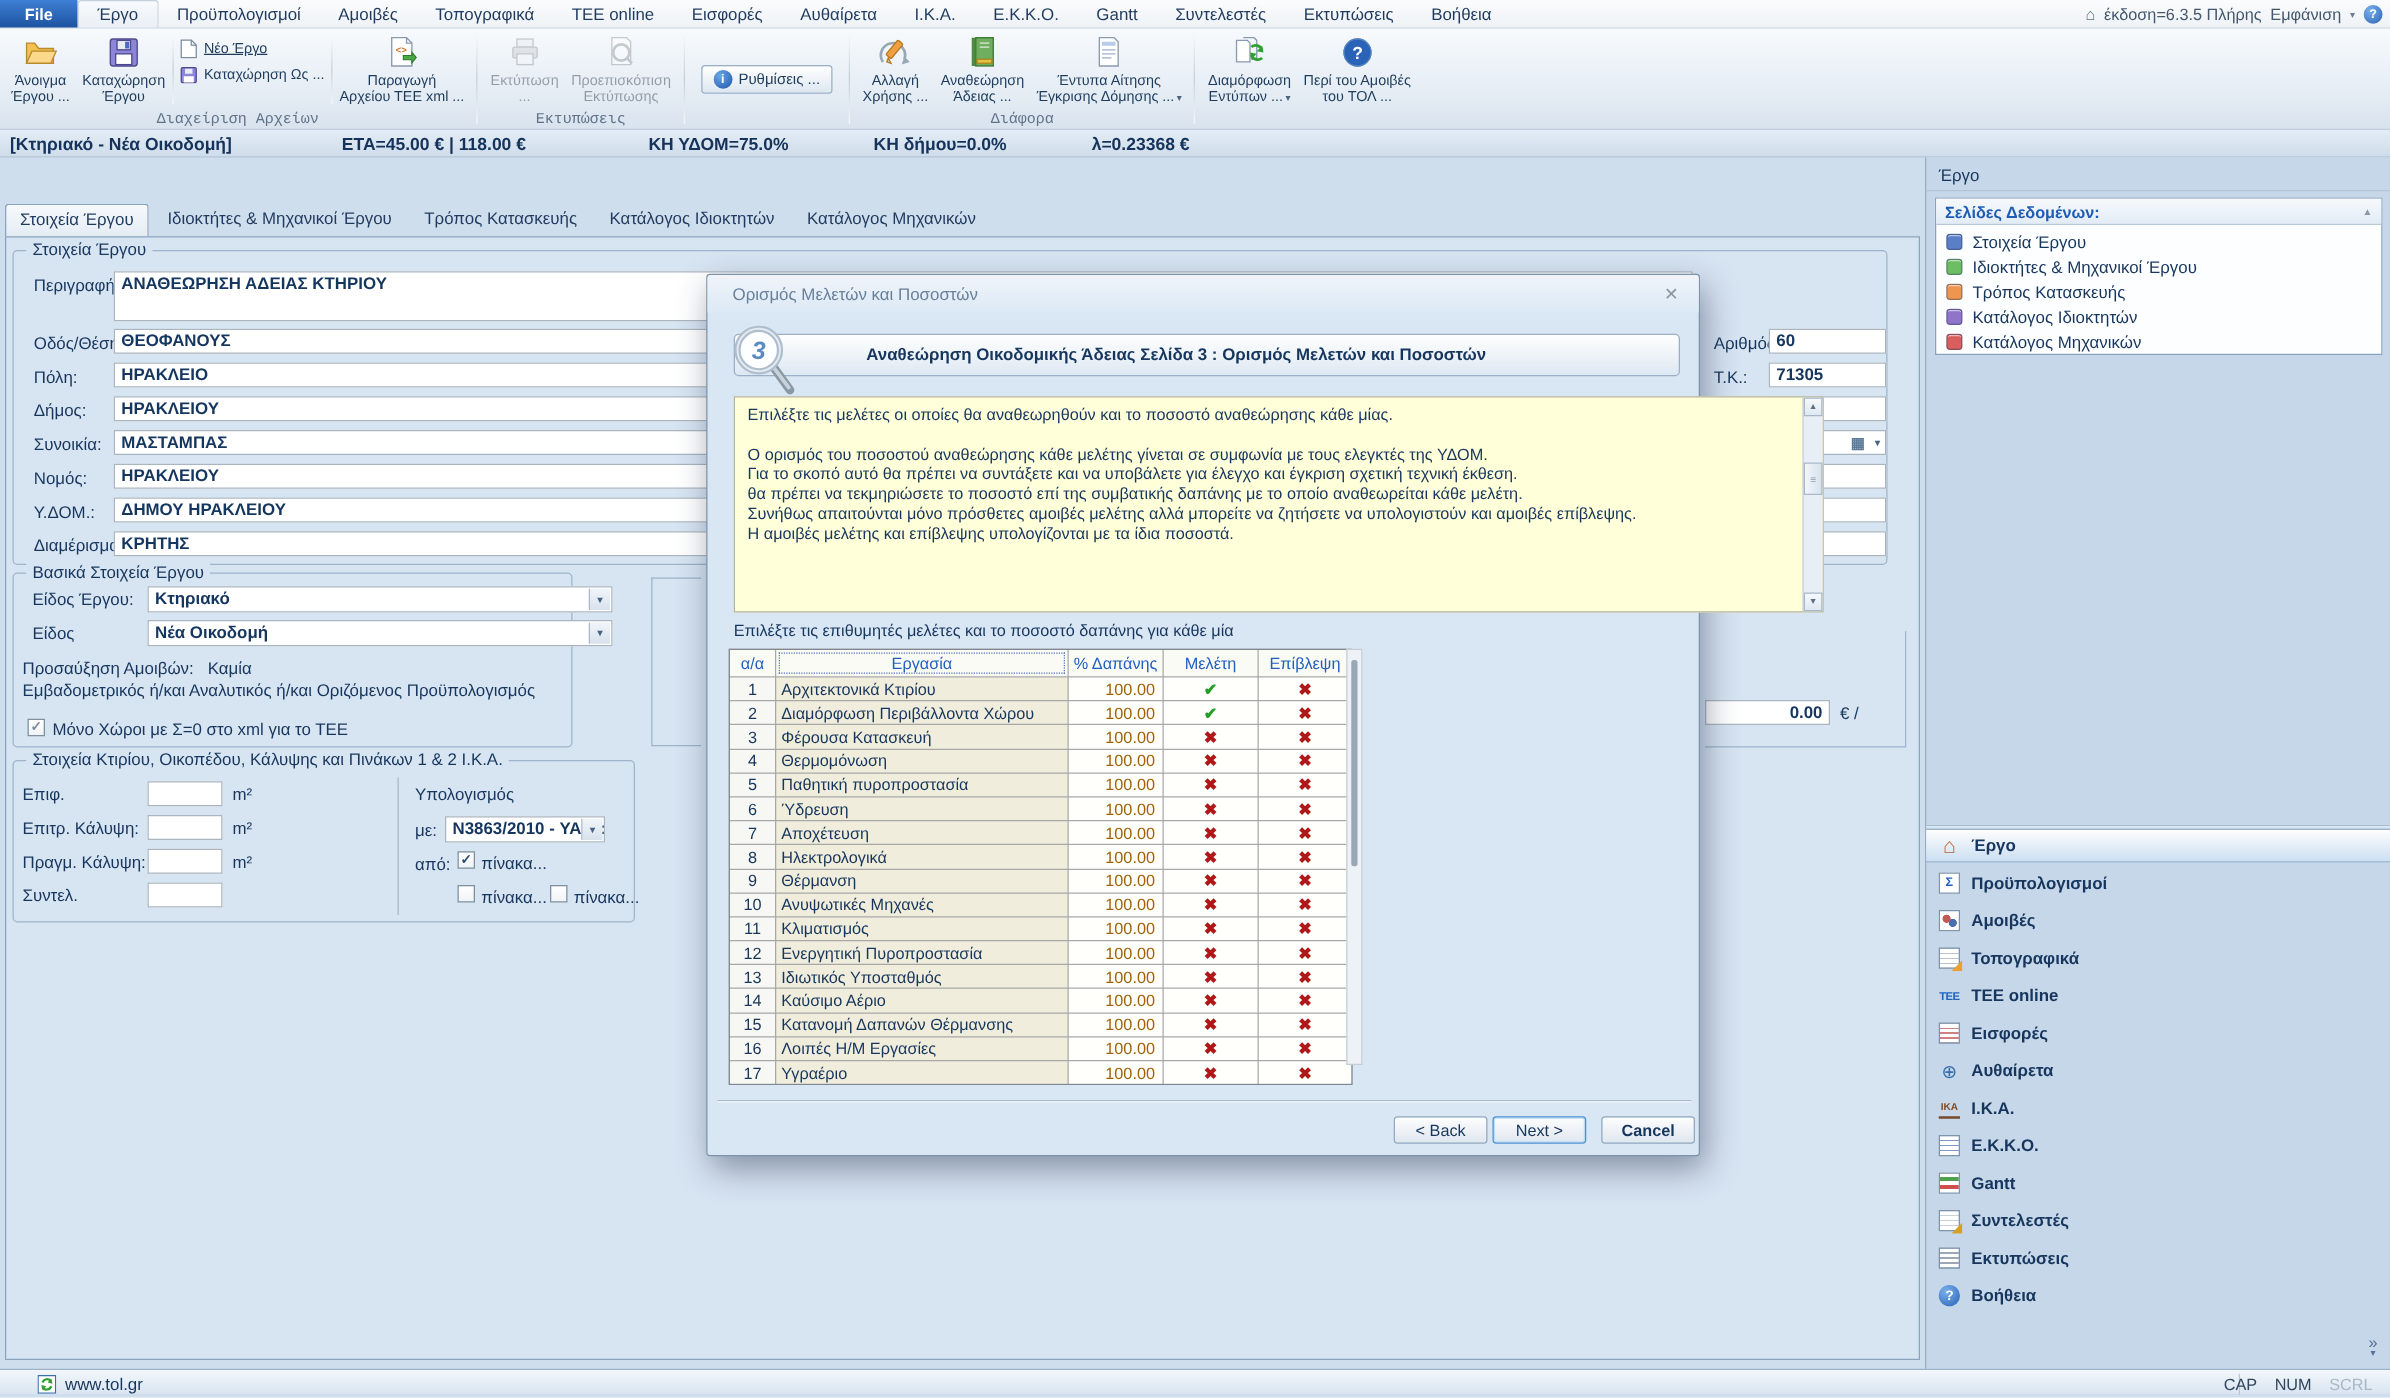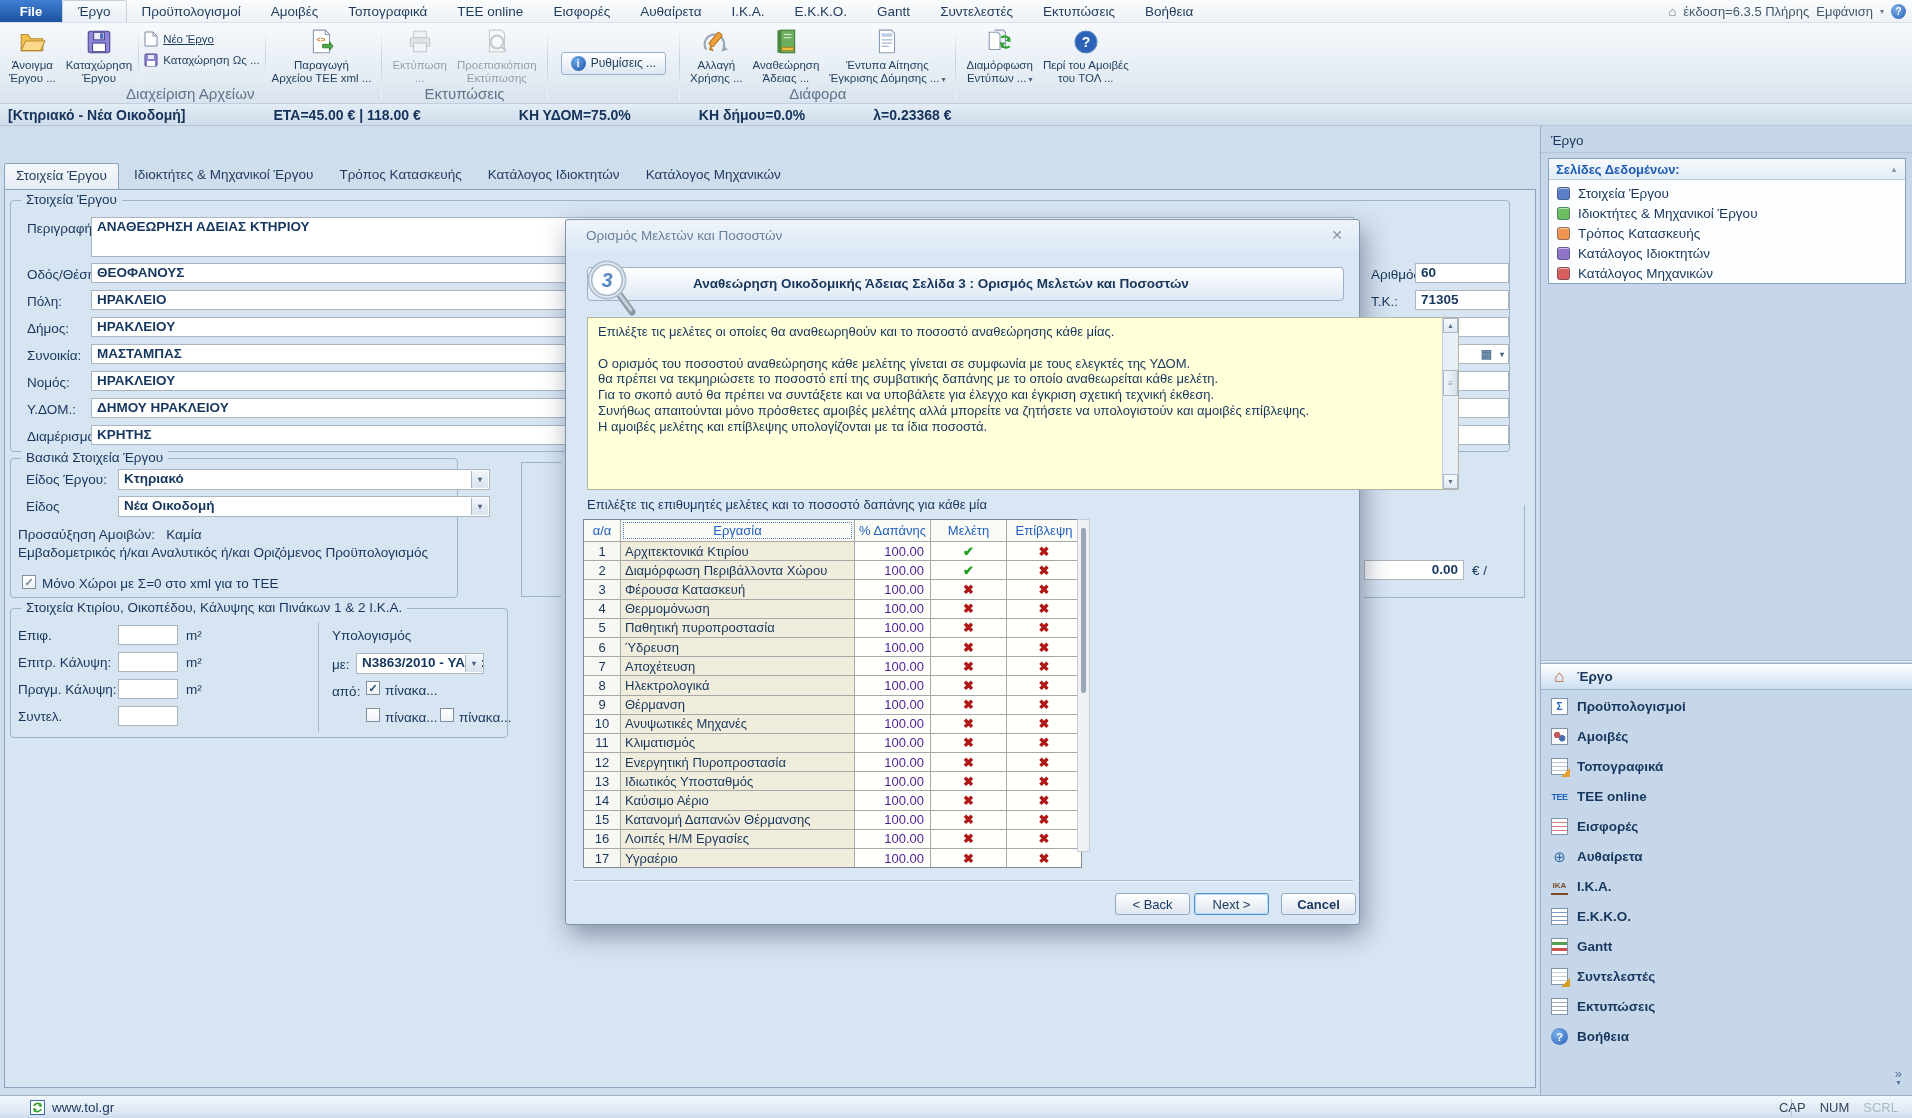--- a/index.html
+++ b/index.html
@@ -16,21 +16,21 @@
 .menu-right { position:absolute; right:6px; top:0; height:23px; display:flex; align-items:center; gap:7px; color:#43576d; font-size:13px; }
 .home-glyph { font-size:13px; color:#5a6f84; }
 .caret-sm { font-size:8px; color:#6a7d90; }
 .qhelp { width:15px; height:15px; border-radius:50%; background:radial-gradient(circle at 35% 30%,#7ab0e8,#2a62b8);
   color:#fff; font-size:10px; font-weight:bold; display:flex; align-items:center; justify-content:center; }
 
 
 .ribbon { position:absolute; left:0; top:23px; width:1912px; height:81px;
   background:linear-gradient(#f7fafd,#e3ebf3 70%,#d9e3ee); border-bottom:1px solid #c2cedb; display:flex; }
 .rgroup { position:relative; display:flex; align-items:flex-start; padding:2px 4px 16px 4px; }
-.rglabel { position:absolute; bottom:1px; left:0; right:0; text-align:center; font-size:15px; color:#5f7389; }
+.rglabel { position:absolute; bottom:1px; left:0; right:0; text-align:center; font-size:12px; color:#5f7389;font-family:Liberation Mono, monospace; }
 .rsep { width:1px; margin:4px 1px; align-self:stretch; background:linear-gradient(#f6f9fc,#c3cfdb,#f6f9fc); }
 .rbtn { display:flex; flex-direction:column; align-items:center; padding:3px 5px; border-radius:3px; cursor:default; }
 .rbtn .rlbl { text-align:center; font-size:11.5px; line-height:12.5px; color:#1e3c5c; margin-top:3px; }
 .rbtn.disabled { opacity:.45; filter:grayscale(.6); }
 .rsmallcol { display:flex; flex-direction:column; gap:6px; padding:6px 4px; }
 .rsmall { display:flex; align-items:center; gap:5px; font-size:11.5px; color:#1e3c5c; }
 .settings-zone { display:flex; align-items:center; padding:0 12px; }
 .sbtn-settings { display:flex; align-items:center; gap:5px; border:1px solid #9ab0c8; border-radius:3px;
   background:linear-gradient(#ffffff,#dde7f1); padding:3px 9px; font-size:12px; color:#1e3c5c; }
 .ricon svg { display:block; }
@@ -100,21 +100,21 @@
   border:1px solid #a8b8c8; display:flex; align-items:center; justify-content:center; color:#8aa0b4; font-size:8px; letter-spacing:0; }
 .sel-label { position:absolute; left:21px; top:277px; font-size:13px; color:#17365d; }
 .dtable { position:absolute; left:17px; top:299px; display:grid;
   grid-template-columns:36px 233px 75px 75px 74px; grid-template-rows:21px; grid-auto-rows:18.2px;
   border:1px solid #808890; background:#a8a8a8; gap:1px; }
 .dcell { background:#fffffb; font-size:13px; display:flex; align-items:center; overflow:hidden; white-space:nowrap; }
 .dcell.hd { background:#fbfbf5; color:#2060c0; justify-content:center; }
 .dcell.hd.hsel { outline:1px dotted #5078c0; outline-offset:-3px; }
 .dcell.num { background:#f7f7f3; justify-content:center; color:#17365d; }
 .dcell.name { background:#f0eddc; padding-left:4px; color:#17365d; }
-.dcell.pct { justify-content:flex-end; padding-right:6px; color:#4c1d95;text-align:right; }
+.dcell.pct { justify-content:flex-end; padding-right:6px; color:#a16207;text-align:right; }
 .dcell.mid { justify-content:center; }
 .glyph-ok { color:#1fa01f; font-weight:bold; font-size:13px; }
 .glyph-no { color:#b01818; font-weight:bold; font-size:13px; }
 .tscroll { position:absolute; left:511px; top:299px; width:13px; height:333px; background:#eef2f6; border:1px solid #c4ccd6; }
 .tscroll .tthumb { position:absolute; left:3px; top:8px; width:5px; height:165px; background:#9aa8b6; border-radius:2px; }
 .dlg-hr { position:absolute; left:8px; top:660px; width:779px; height:2px;
   border-top:1px solid #aab8c8; border-bottom:1px solid #f2f6fa; }
 .dlg-btn { position:absolute; top:673px; width:75px; height:22px; border:1px solid #93a9c0; border-radius:3px;
   background:linear-gradient(#fdfdfe,#dfe7ef); font-size:13px; color:#17365d;
   display:flex; align-items:center; justify-content:center; cursor:default; }
@@ -484,22 +484,22 @@
           <text x="28" y="33" font-size="20" font-style="italic" font-weight="bold" fill="#5b8ac2" text-anchor="middle">3</text>
         </svg>
       </span>
       <span class="wtext">Αναθεώρηση Οικοδομικής Άδειας Σελίδα 3 : Ορισμός Μελετών και Ποσοστών</span>
     </div>
     <div class="ybox">
       <div class="ybox-text" id="ybox-text">
           <div class="yline">Επιλέξτε τις μελέτες οι οποίες θα αναθεωρηθούν και το ποσοστό αναθεώρησης κάθε μίας.</div>
           <div class="yline">&nbsp;</div>
           <div class="yline">Ο ορισμός του ποσοστού αναθεώρησης κάθε μελέτης γίνεται σε συμφωνία με τους ελεγκτές της ΥΔΟΜ.</div>
+          <div class="yline">Για το σκοπό αυτό θα πρέπει να συντάξετε και να υποβάλετε για έλεγχο και έγκριση σχετική τεχνική έκθεση.</div>
           <div class="yline">θα πρέπει να τεκμηριώσετε το ποσοστό επί της συμβατικής δαπάνης με το οποίο αναθεωρείται κάθε μελέτη.</div>
-          <div class="yline">Για το σκοπό αυτό θα πρέπει να συντάξετε και να υποβάλετε για έλεγχο και έγκριση σχετική τεχνική έκθεση.</div>
           <div class="yline">Συνήθως απαιτούνται μόνο πρόσθετες αμοιβές μελέτης αλλά μπορείτε να ζητήσετε να υπολογιστούν και αμοιβές επίβλεψης.</div>
           <div class="yline">Η αμοιβές μελέτης και επίβλεψης υπολογίζονται με τα ίδια ποσοστά.</div>
         </div>
       <div class="yscroll">
         <div class="sb-arrow" style="top:0;">▲</div>
         <div class="sb-thumb" style="top:52px; height:26px;">≡</div>
         <div class="sb-arrow" style="bottom:0;">▼</div>
       </div>
     </div>
     <div class="sel-label">Επιλέξτε τις επιθυμητές μελέτες και το ποσοστό δαπάνης για κάθε μία</div>

